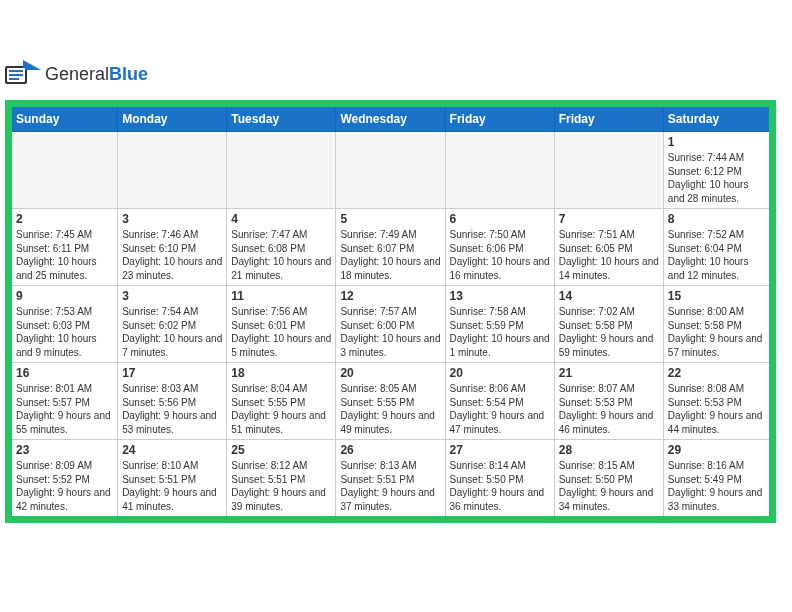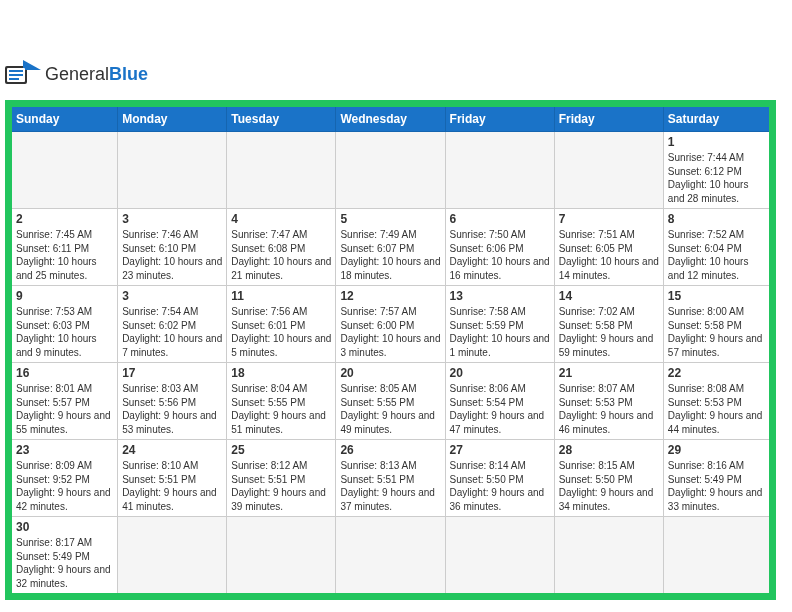--- a/index.html
+++ b/index.html
@@ -265,21 +265,21 @@
             <div class="day-num">22</div>
             <div class="day-info">Sunrise: 8:08 AM
 Sunset: 5:53 PM
 Daylight: 9 hours and 44 minutes.</div>
           </td>
         </tr>
         <tr class="week-row">
           <td>
             <div class="day-num">23</div>
             <div class="day-info">Sunrise: 8:09 AM
-Sunset: 9:52 PM
+Sunset: 5:52 PM
 Daylight: 9 hours and 42 minutes.</div>
           </td>
           <td>
             <div class="day-num">24</div>
             <div class="day-info">Sunrise: 8:10 AM
 Sunset: 5:51 PM
 Daylight: 9 hours and 41 minutes.</div>
           </td>
           <td>
             <div class="day-num">25</div>
@@ -304,30 +304,16 @@
             <div class="day-info">Sunrise: 8:15 AM
 Sunset: 5:50 PM
 Daylight: 9 hours and 34 minutes.</div>
           </td>
           <td>
             <div class="day-num">29</div>
             <div class="day-info">Sunrise: 8:16 AM
 Sunset: 5:49 PM
 Daylight: 9 hours and 33 minutes.</div>
           </td>
-        </tr>
-        <tr class="week-row">
-          <td>
-            <div class="day-num">30</div>
-            <div class="day-info">Sunrise: 8:17 AM
-Sunset: 5:49 PM
-Daylight: 9 hours and 32 minutes.</div>
-          </td>
-          <td class="empty"></td>
-          <td class="empty"></td>
-          <td class="empty"></td>
-          <td class="empty"></td>
-          <td class="empty"></td>
-          <td class="empty"></td>
         </tr>
       </tbody>
   </table>
 </div>
 
 </body></html>

